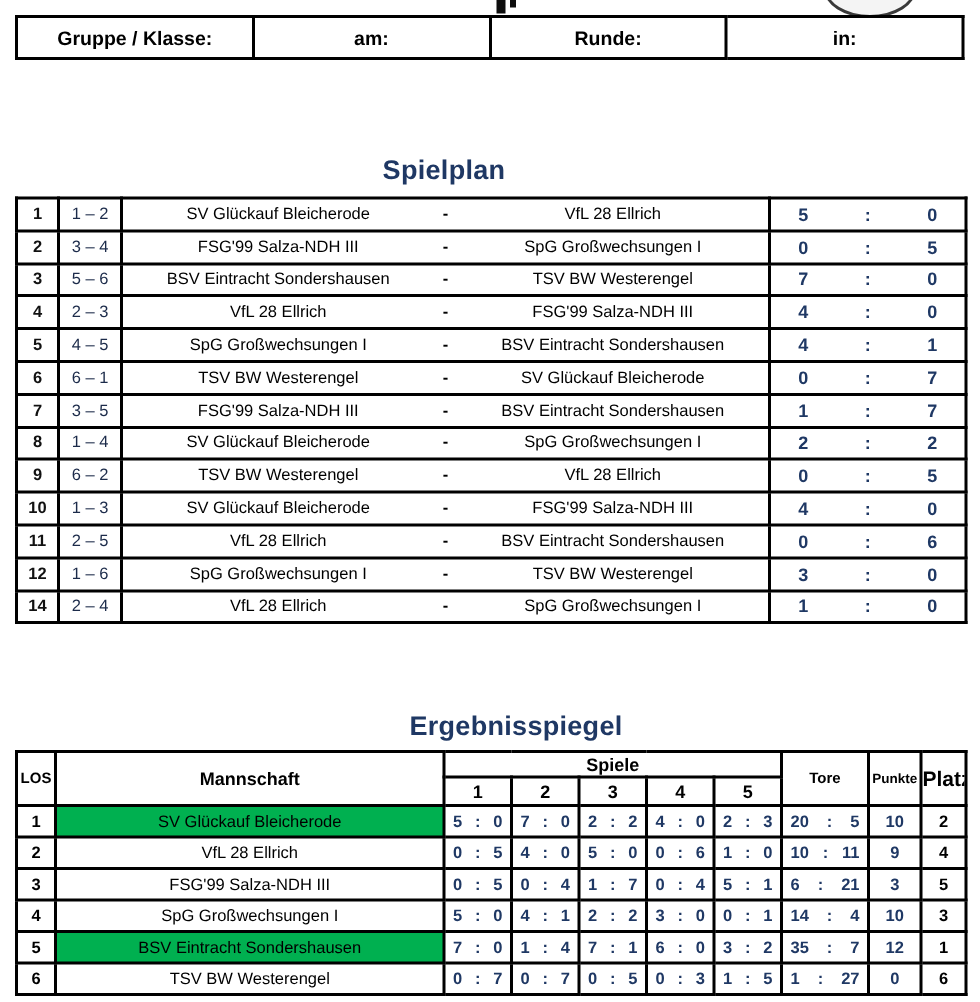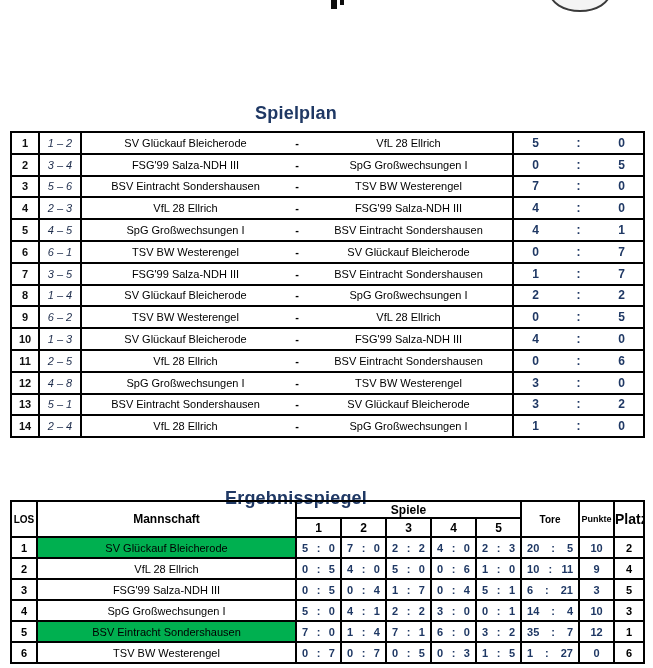--- a/index.html
+++ b/index.html
@@ -38,26 +38,26 @@
   .meta-table .val-row td { height: 50px; font-size: 13px; }
   
   .section-title {
     position: absolute; left: 0; width: 592px;
     text-align: center;
     font-size: 18px; font-weight: bold;
     color: #1f3864;
     letter-spacing: 0.2px;
   }
   #title-spielplan { top: 103px; }
-  #title-ergebnis  { top: 488px; }
+  #title-ergebnis  { top: 474px; margin-left: 48px; }
   
   .spielplan-table { position: absolute; left: 10px; top: 131px; width: 633px; }
   .spielplan-table td { height: 19.8px; font-size: 11px; }
   .sp-nr   { font-weight: bold; font-size: 12px; color: #111; }
-  .sp-pair { font-style: italic; font-size: 11px; color: #1c2b4a; }
+  .sp-pair { font-size: 11px; color: #1c2b4a; }
   .match-line { display: flex; align-items: center; width: 100%; }
   .match-line .home, .match-line .away { flex: 1 1 0; text-align: center; }
   .match-line .dash { width: 16px; text-align: center; font-weight: bold; }
   .score-line { display: flex; align-items: center; width: 100%; }
   .score-line span { flex: 1 1 0; text-align: center; font-weight: bold; font-size: 12px; color: #1f3864; }
   
   .ergebnis-table { position: absolute; left: 10px; top: 500px; width: 633px; }
   .ergebnis-table .hdr1 th { height: 15px; }
   .ergebnis-table .hdr2 th { height: 17px; font-size: 12px; font-weight: bold; }
   .th-los    { font-size: 10px; font-weight: bold; }
@@ -89,20 +89,26 @@
 <div class="seal"></div>
 
 <table class="meta-table">
   <colgroup>
       <col style="width:25%">
       <col style="width:25%">
       <col style="width:25%">
       <col style="width:25%">
     </colgroup>
   <tbody>
+      <tr class="lbl-row">
+    <td>Gruppe / Klasse:</td>
+    <td>am:</td>
+    <td>Runde:</td>
+    <td>in:</td>
+  </tr>
 </tbody>
   </table>
 
 <div class="section-title" id="title-spielplan">Spielplan</div>
 
 <table class="spielplan-table">
   <colgroup>
     <col style="width:28px">
       <col style="width:42px">
       <col style="width:432px">
@@ -314,55 +320,37 @@
           <div class="score-line">
             <span>0</span>
             <span>:</span>
             <span>6</span>
           </div>
         </td>
       </tr>
 
       <tr>
         <td class="sp-nr">12</td>
-        <td class="sp-pair">4 – 8</td>
+        <td class="sp-pair">1 – 6</td>
         <td>
           <div class="match-line">
             <span class="home">SpG Großwechsungen I</span>
             <span class="dash">-</span>
             <span class="away">TSV BW Westerengel</span>
           </div>
         </td>
         <td>
           <div class="score-line">
             <span>3</span>
             <span>:</span>
             <span>0</span>
           </div>
         </td>
       </tr>
 
-      <tr>
-        <td class="sp-nr">13</td>
-        <td class="sp-pair">5 – 1</td>
-        <td>
-          <div class="match-line">
-            <span class="home">BSV Eintracht Sondershausen</span>
-            <span class="dash">-</span>
-            <span class="away">SV Glückauf Bleicherode</span>
-          </div>
-        </td>
-        <td>
-          <div class="score-line">
-            <span>3</span>
-            <span>:</span>
-            <span>2</span>
-          </div>
-        </td>
-      </tr>
 
       <tr>
         <td class="sp-nr">14</td>
         <td class="sp-pair">2 – 4</td>
         <td>
           <div class="match-line">
             <span class="home">VfL 28 Ellrich</span>
             <span class="dash">-</span>
             <span class="away">SpG Großwechsungen I</span>
           </div>

